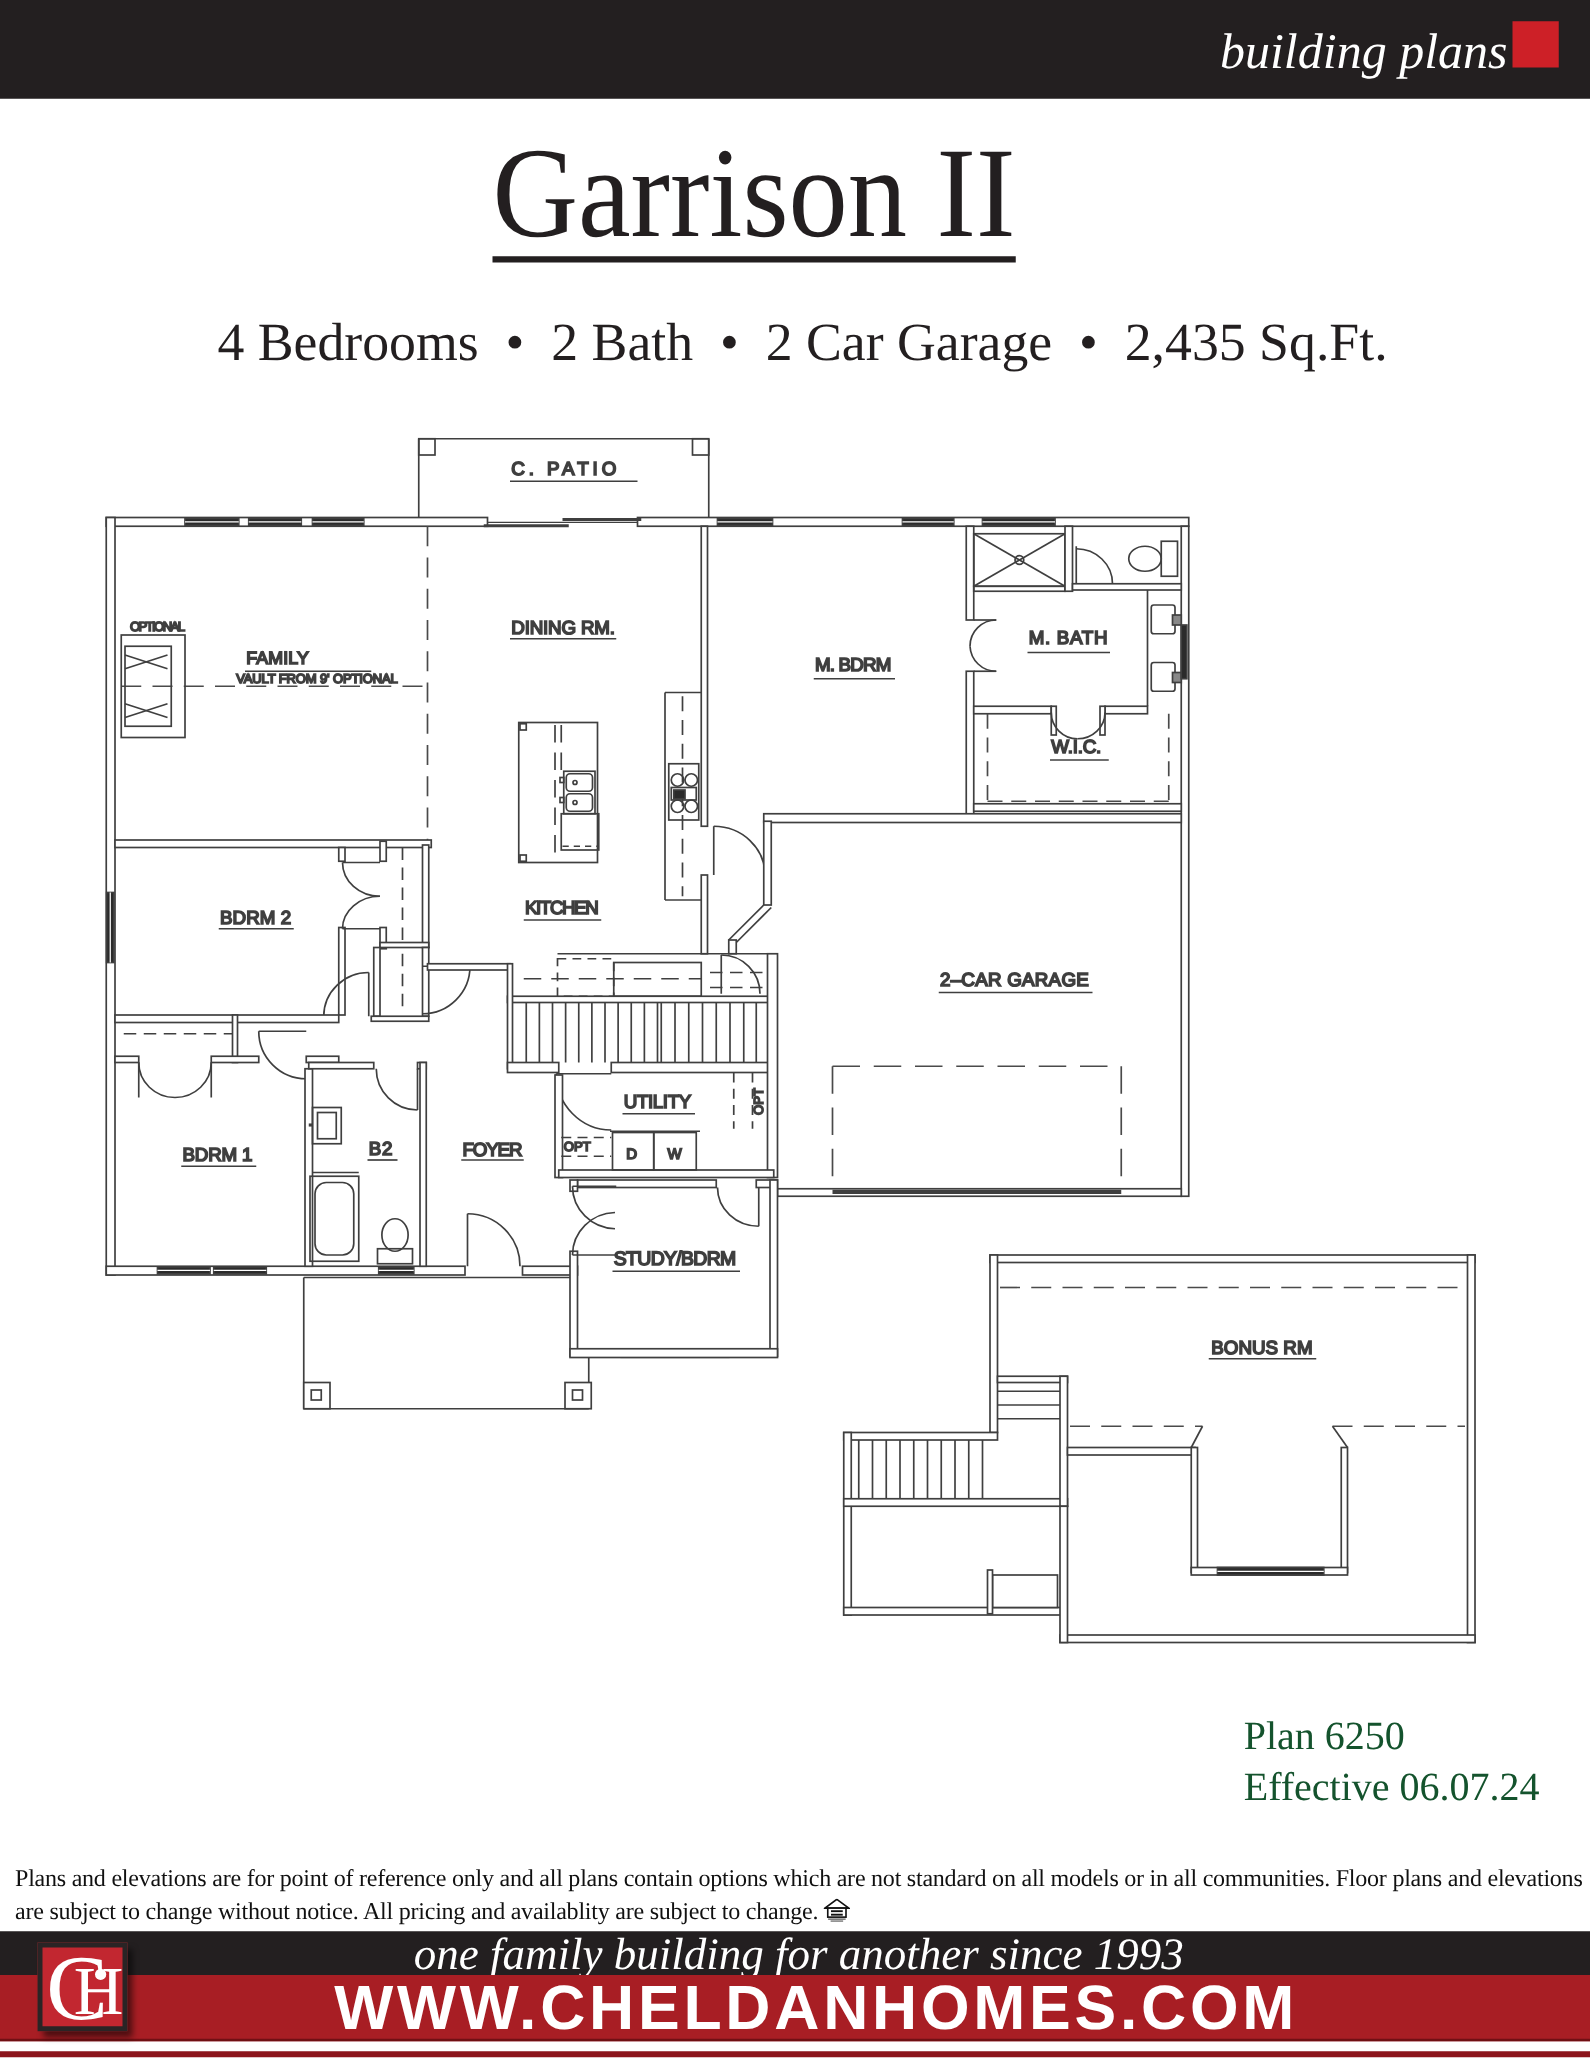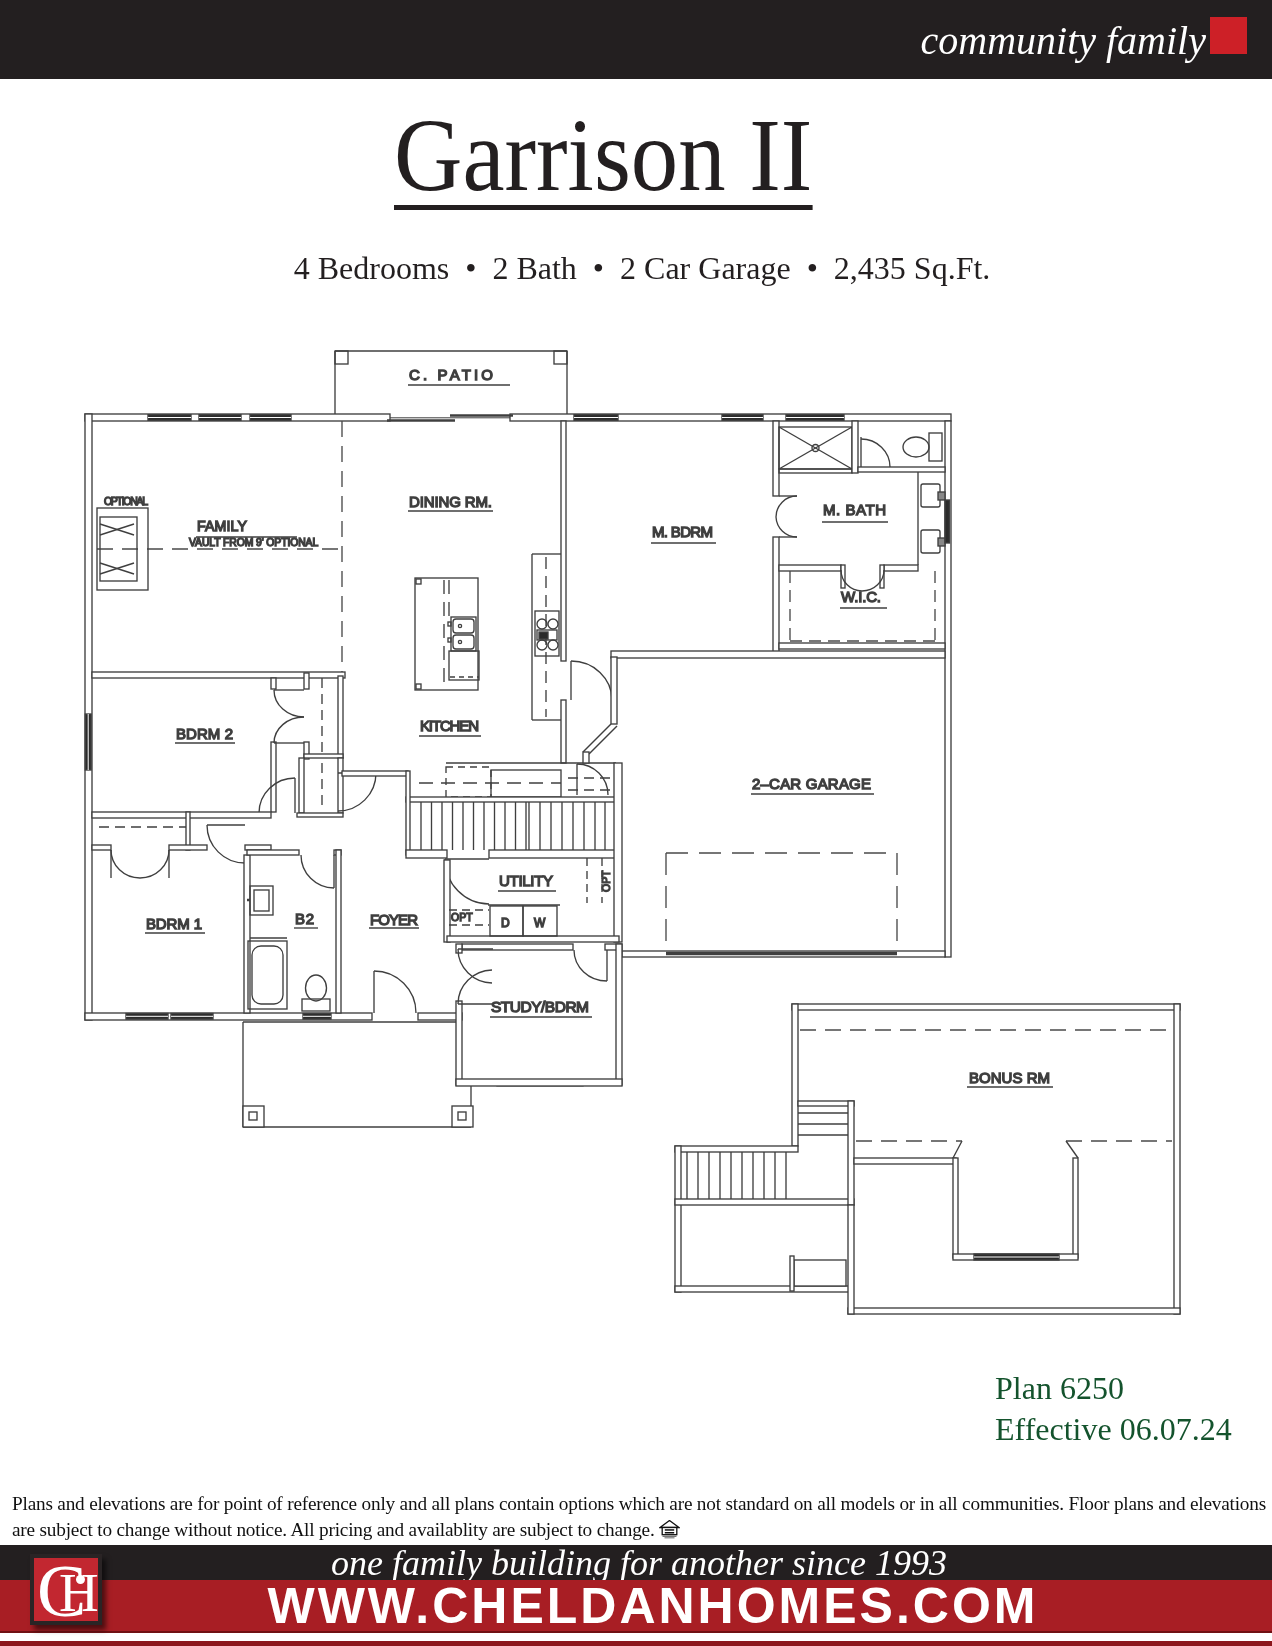--- a/index.html
+++ b/index.html
@@ -6,21 +6,21 @@
   body{width:1272px;height:1646px;position:relative;background:#ffffff;overflow:hidden;
        font-family:"Liberation Serif", serif;}
   .topbar{position:absolute;left:0;top:0;width:1272px;height:79px;background:#231f20;}
   .cplans{position:absolute;top:21px;right:66px;color:#fff;font-style:italic;
           font-size:40px;line-height:40px;font-family:"Liberation Serif",serif;}
   .redsq{position:absolute;top:17px;right:25px;width:37px;height:37px;background:#cd2027;}
   .title{position:absolute;top:105px;left:394px;transform:scaleX(0.92);transform-origin:left center;
          font-size:103px;line-height:100px;color:#231f20;letter-spacing:0px;
          border-bottom:5px solid #231f20;padding:0;white-space:nowrap;}
   .subtitle{position:absolute;top:250px;left:642px;transform:translateX(-50%);
-            font-size:32px;color:#231f20;white-space:nowrap;}
+            font-size:43px;color:#231f20;white-space:nowrap;}
   .planno{position:absolute;left:995px;top:1368px;font-size:32px;color:#14532d;line-height:41px;}
   .disclaimer{position:absolute;left:12px;top:1491px;width:1300px;font-size:19.25px;
               letter-spacing:-0.2px;line-height:26px;color:#111;white-space:nowrap;}
   .blackbar{position:absolute;left:0;top:1545px;width:1272px;height:35px;background:#231f20;}
   .since{position:absolute;left:3px;top:1545px;width:1272px;height:35px;color:#fff;
          font-style:italic;font-size:36px;line-height:36px;text-align:center;}
   .redbar{position:absolute;left:0;top:1580px;width:1272px;height:51px;background:#a81e24;
           border-bottom:2px solid #701014;}
   .redbar-text{position:absolute;left:17px;top:1583px;width:1272px;color:#fff;text-align:center;
           font-family:"Liberation Sans",sans-serif;font-weight:bold;font-size:50px;line-height:47px;letter-spacing:3px;}
@@ -30,21 +30,21 @@
   .logo .c{position:absolute;left:3px;top:-9px;font-size:74px;color:#fff;font-family:"Liberation Serif",serif;}
   .logo .h{position:absolute;left:25px;top:3px;font-size:55px;color:#fff;font-family:"Liberation Serif",serif;}
   .logo .dot{position:absolute;left:42px;top:17px;width:9px;height:9px;border-radius:50%;background:#fff;}
   svg text{font-family:"Liberation Sans",sans-serif;fill:#3a3a3a;}
 </style>
 </head>
 <body>
 
 <div class="topbar"></div>
 
-<div class="cplans">community family</div>
+<div class="cplans">building plans</div>
 
 <div class="redsq"></div>
 
 <div class="title">Garrison II</div>
 
 <div class="subtitle">4 Bedrooms&nbsp; •&nbsp; 2 Bath&nbsp; •&nbsp; 2 Car Garage&nbsp; •&nbsp; 2,435 Sq.Ft.</div>
 
 <svg width="1272" height="1646" viewBox="0 0 1272 1646" style="position:absolute;left:0;top:0">
 <g stroke="#3f3f3f" stroke-width="1.35" fill="none">
 

